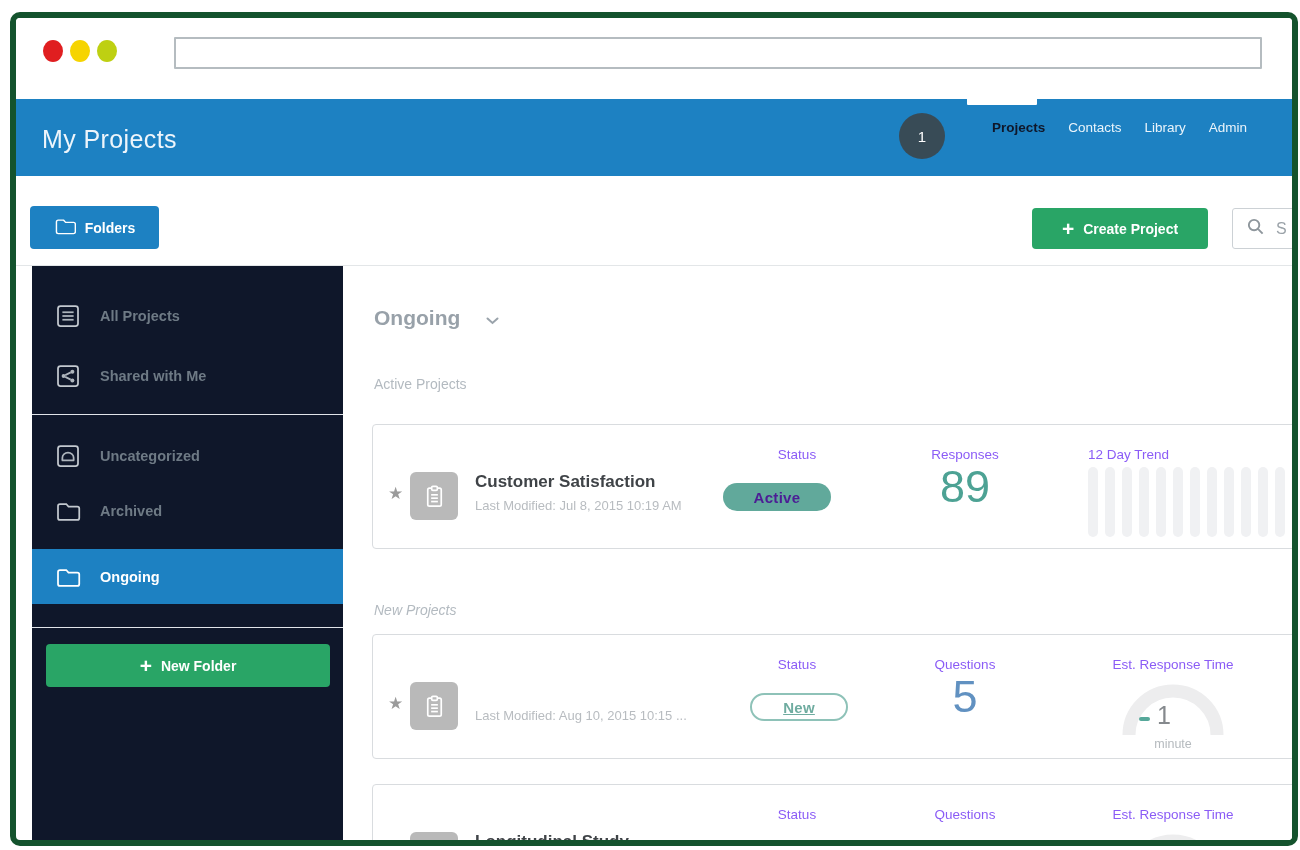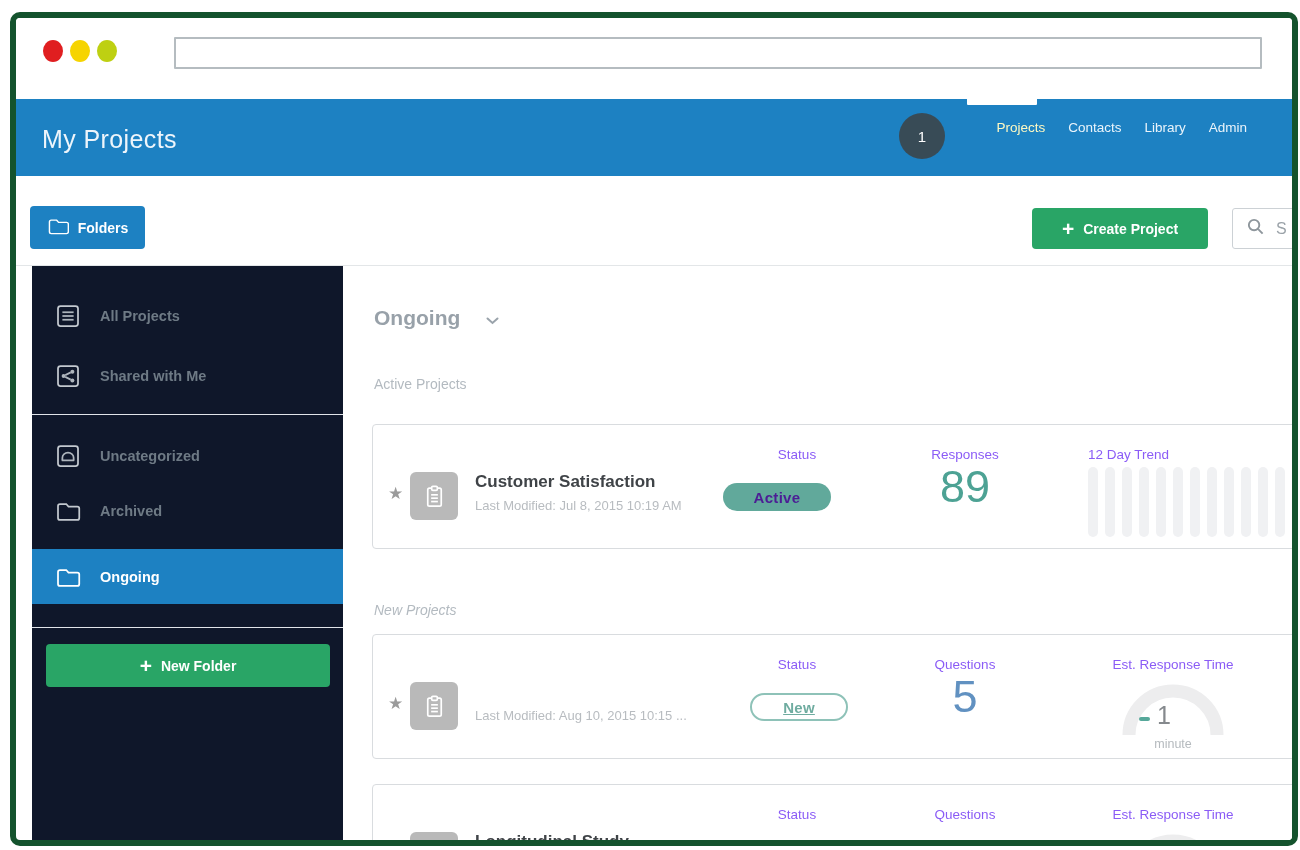--- a/index.html
+++ b/index.html
@@ -26,25 +26,25 @@
   .appheader{position:absolute;left:0;top:81px;width:100%;height:77px;background:#1d81c2;}
   .app-title{position:absolute;left:26px;top:26px;font-size:25px;color:#eef5fb;letter-spacing:.4px;}
   .tab-indicator{position:absolute;left:951px;top:-1px;width:70px;height:7px;background:#ffffff;border-radius:1px;}
   .step-badge{
     position:absolute;left:883px;top:14px;width:46px;height:46px;border-radius:50%;
     background:rgba(62,64,66,.84);color:#fff;font-size:15px;
     display:flex;align-items:center;justify-content:center;
   }
   .nav{position:absolute;right:45px;top:21px;display:flex;gap:23px;font-size:13.5px;}
   .nav-item{color:#eaf4fb;cursor:pointer;line-height:16px;}
-  .nav-item.active{font-weight:normal;color:#fef9c3;}
+  .nav-item.active{font-weight:bold;color:#0f172a;}
   
   .toolbar{position:absolute;left:0;top:158px;width:100%;height:90px;background:#fff;border-bottom:1px solid #e3e6e8;box-sizing:border-box;}
   .btn{display:flex;align-items:center;justify-content:center;gap:9px;border-radius:4px;color:#fff;font-weight:bold;font-size:14px;cursor:pointer;}
-  .btn-folders{position:absolute;left:14px;top:30px;width:115px;height:43px;background:#1d81c2;}
+  .btn-folders{position:absolute;left:14px;top:30px;width:129px;height:43px;background:#1d81c2;}
   .btn-create{position:absolute;left:1016px;top:32px;width:176px;height:41px;background:#29a566;}
   .plus{font-size:21px;font-weight:bold;line-height:18px;}
   .searchbox{
     position:absolute;left:1216px;top:32px;width:130px;height:41px;background:#fff;
     border:1px solid #ccd1d5;border-radius:3px;display:flex;align-items:center;gap:11px;
     padding-left:13px;box-sizing:border-box;font-size:16px;color:#9aa2a8;
   }
   
   .sidebar{position:absolute;left:16px;top:248px;width:376px;height:574px;background:#0f172a;border-right:1px solid #e2e5e9;box-sizing:border-box;}
   .side-row{position:absolute;left:0;width:100%;height:40px;display:flex;align-items:center;cursor:pointer;}

